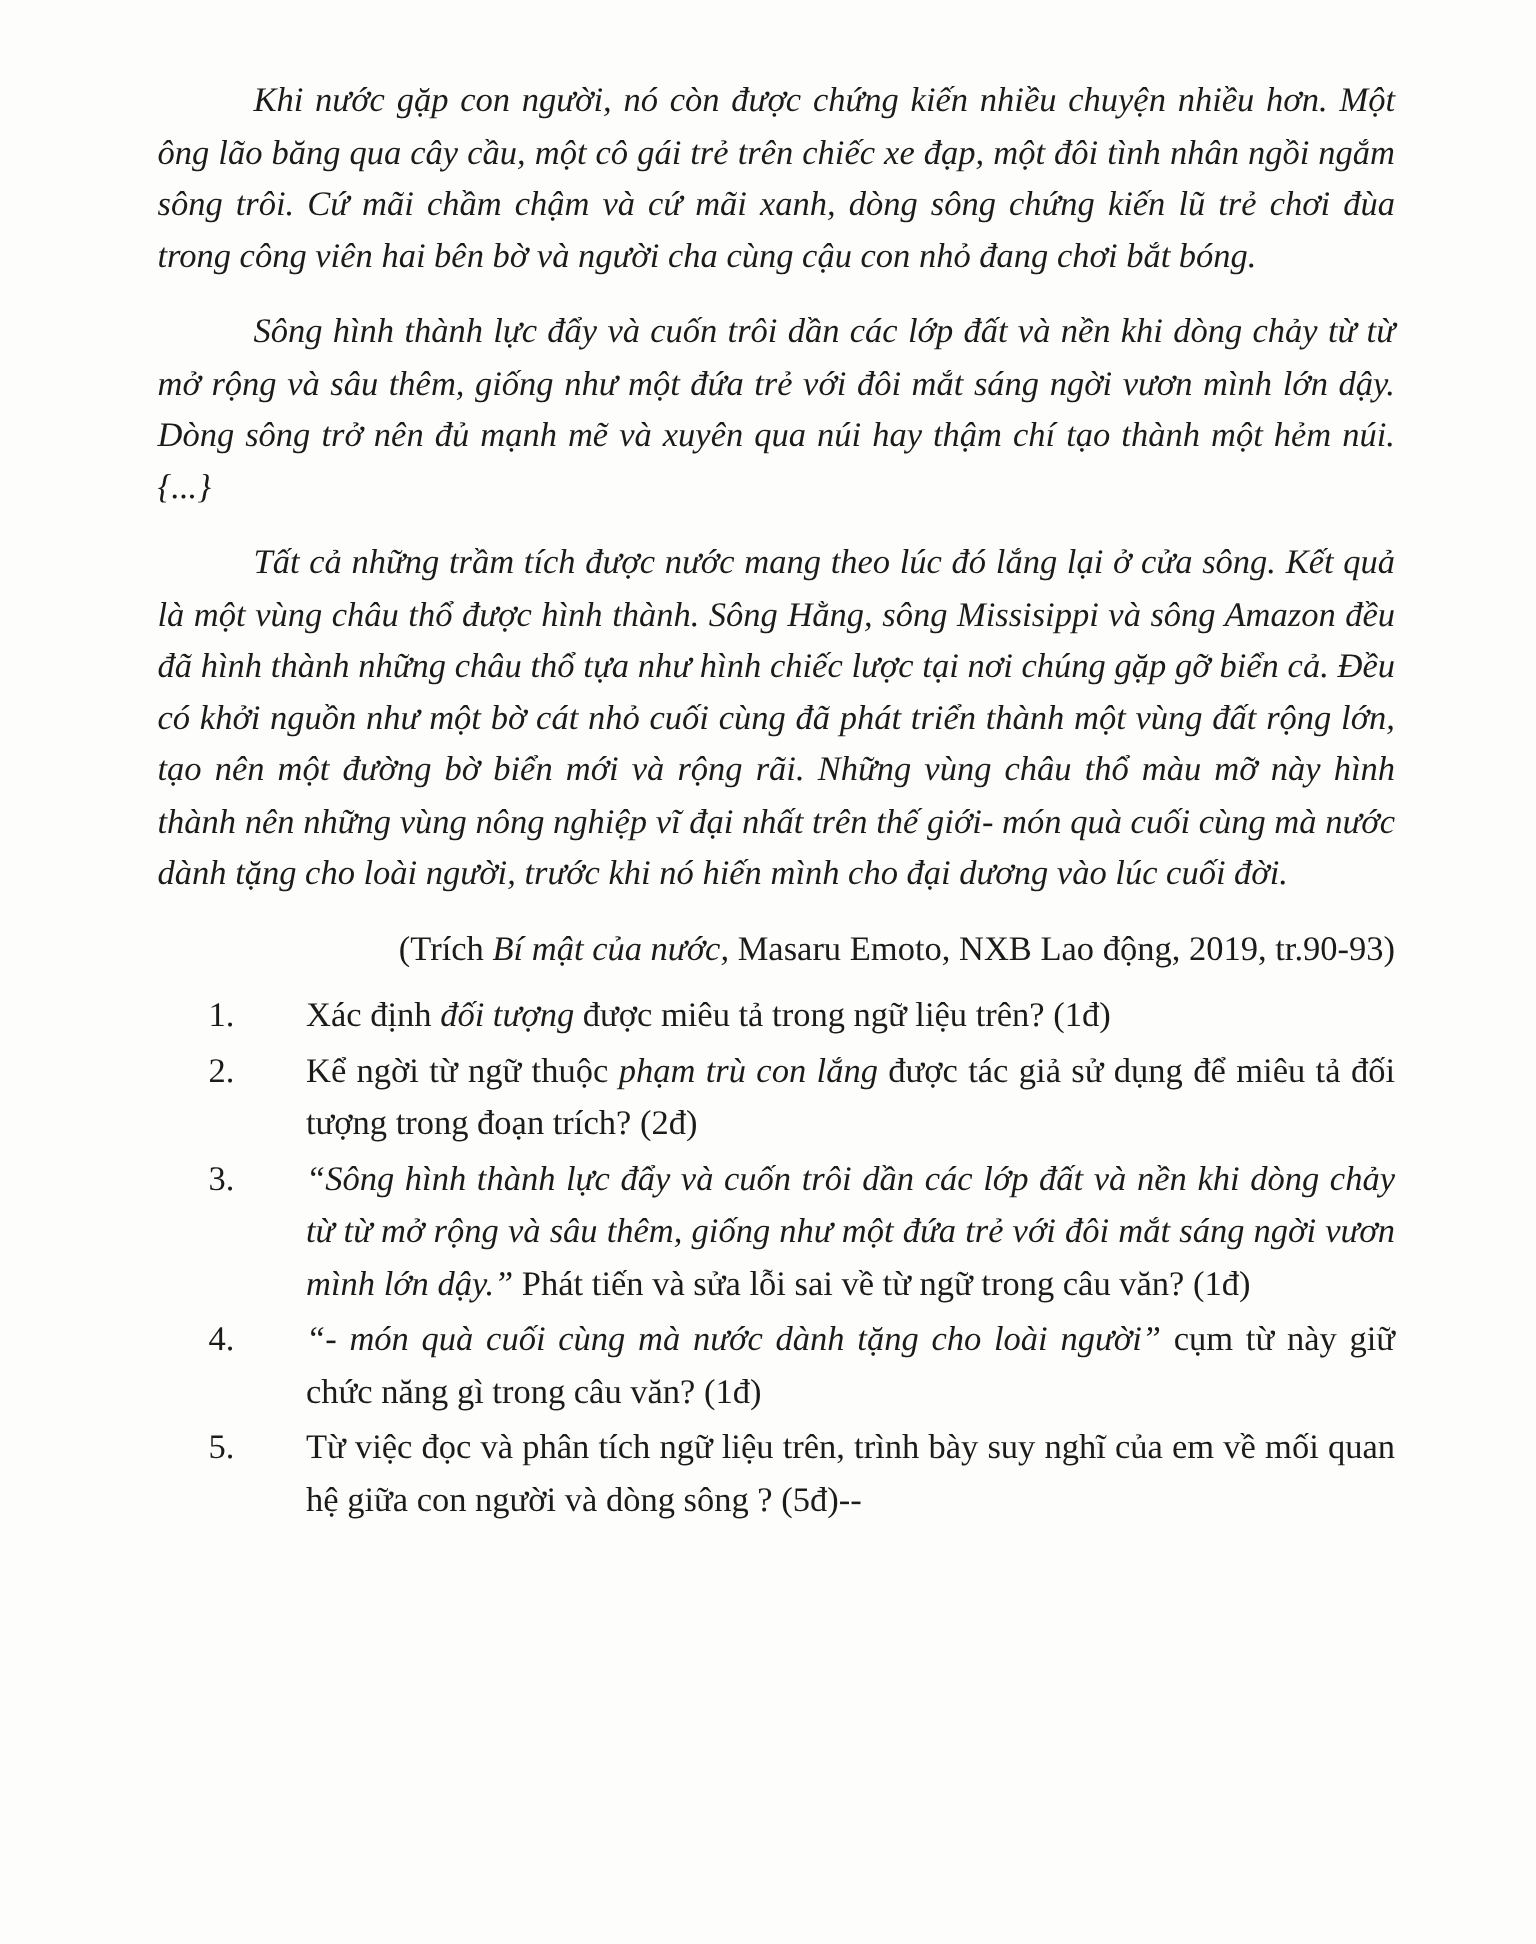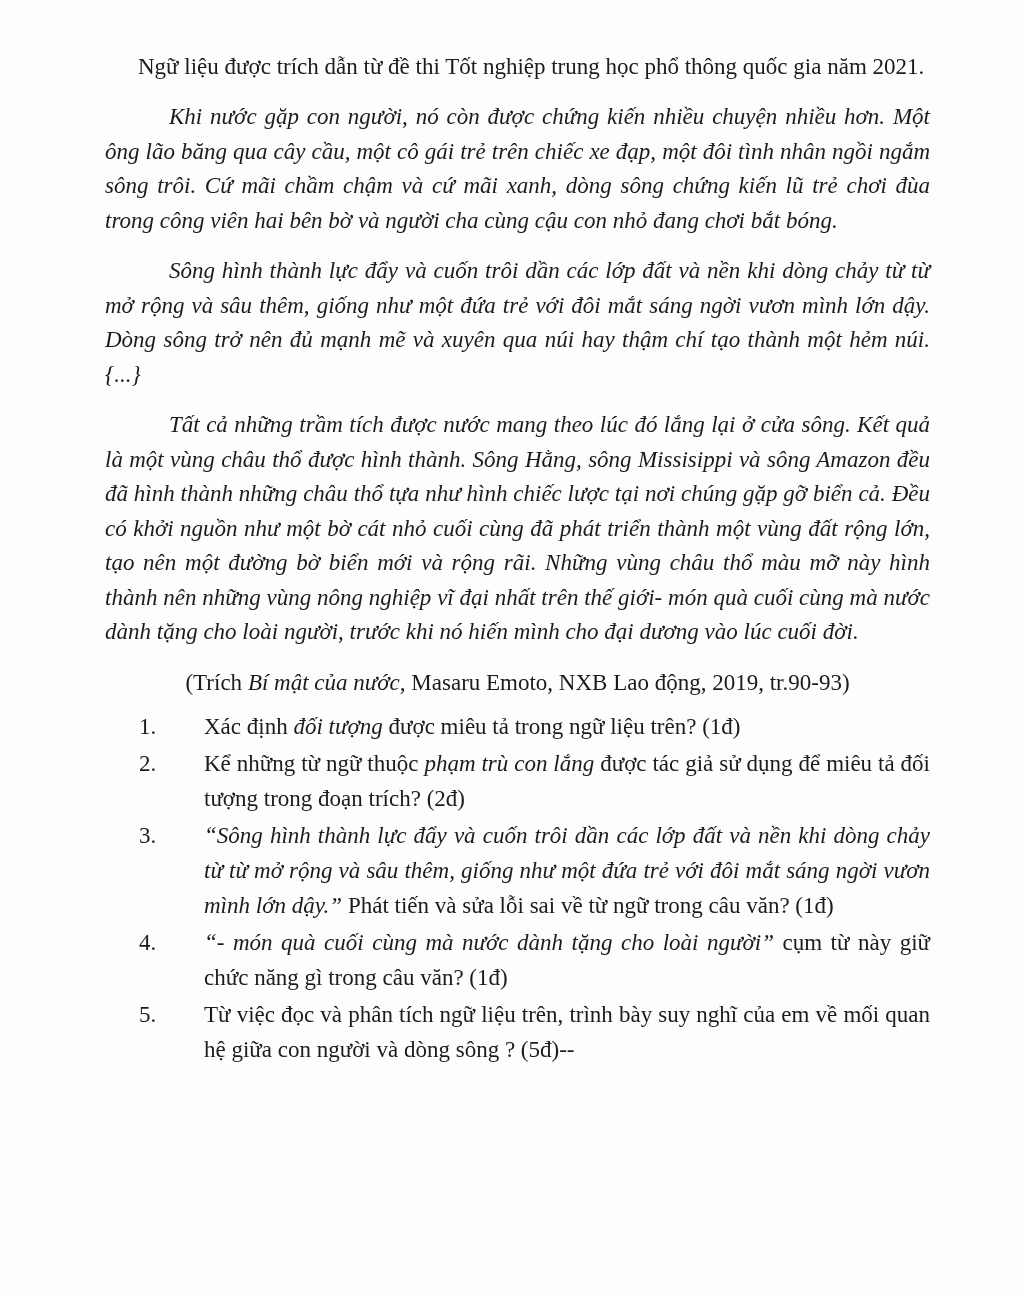--- a/index.html
+++ b/index.html
@@ -29,21 +29,21 @@
     font-size: 23px;
     line-height: 34.5px;
     text-align: justify;
     text-indent: 64px;
     font-style: italic;
     margin: 0 0 16px 0;
   }
   .citation {
     font-size: 23px;
     line-height: 33px;
-    text-align: center;
+    text-align: right;
     margin: 2px 0 10px 0;
     white-space: nowrap;
   }
   .question-list {
     list-style: none;
     margin: 0;
     padding: 0 0 0 34px;
   }
   .question-item {
     display: flex;
@@ -61,38 +61,37 @@
     margin-left: 32px;
   }
   .it {
     font-style: italic;
   }
 </style>
 </head>
 <body>
 
 <div class="page">
-  <p class="intro">Ngữ liệu được trích dẫn từ đề thi Tốt nghiệp trung học phổ thông quốc gia năm 2021.</p>
 
   <div id="passage">
       <p class="passage-para">Khi nước gặp con người, nó còn được chứng kiến nhiều chuyện nhiều hơn. Một ông lão băng qua cây cầu, một cô gái trẻ trên chiếc xe đạp, một đôi tình nhân ngồi ngắm sông trôi. Cứ mãi chầm chậm và cứ mãi xanh, dòng sông chứng kiến lũ trẻ chơi đùa trong công viên hai bên bờ và người cha cùng cậu con nhỏ đang chơi bắt bóng.</p>
       <p class="passage-para">Sông hình thành lực đẩy và cuốn trôi dần các lớp đất và nền khi dòng chảy từ từ mở rộng và sâu thêm, giống như một đứa trẻ với đôi mắt sáng ngời vươn mình lớn dậy. Dòng sông trở nên đủ mạnh mẽ và xuyên qua núi hay thậm chí tạo thành một hẻm núi.{...}</p>
       <p class="passage-para">Tất cả những trầm tích được nước mang theo lúc đó lắng lại ở cửa sông. Kết quả là một vùng châu thổ được hình thành. Sông Hằng, sông Missisippi và sông Amazon đều đã hình thành những châu thổ tựa như hình chiếc lược tại nơi chúng gặp gỡ biển cả. Đều có khởi nguồn như một bờ cát nhỏ cuối cùng đã phát triển thành một vùng đất rộng lớn, tạo nên một đường bờ biển mới và rộng rãi. Những vùng châu thổ màu mỡ này hình thành nên những vùng nông nghiệp vĩ đại nhất trên thế giới- món quà cuối cùng mà nước dành tặng cho loài người, trước khi nó hiến mình cho đại dương vào lúc cuối đời.</p>
     </div>
 
   <p class="citation" id="citation"><span>(Trích </span><span class="it">Bí mật của nước,</span><span> Masaru Emoto, NXB Lao động, 2019, tr.90-93)</span></p>
 
   <ol class="question-list" id="questions">
       <li class="question-item">
         <span class="q-number">1.</span>
         <span class="q-content"><span>Xác định </span><span class="it">đối tượng</span><span> được miêu tả trong ngữ liệu trên? (1đ)</span></span>
       </li>
       <li class="question-item">
         <span class="q-number">2.</span>
-        <span class="q-content"><span>Kể những từ ngữ thuộc </span><span class="it">phạm trù con lắng</span><span> được tác giả sử dụng để miêu tả đối tượng trong đoạn trích? (2đ)</span></span>
+        <span class="q-content"><span>Kể ngời từ ngữ thuộc </span><span class="it">phạm trù con lắng</span><span> được tác giả sử dụng để miêu tả đối tượng trong đoạn trích? (2đ)</span></span>
       </li>
       <li class="question-item">
         <span class="q-number">3.</span>
         <span class="q-content"><span class="it">“Sông hình thành lực đẩy và cuốn trôi dần các lớp đất và nền khi dòng chảy từ từ mở rộng và sâu thêm, giống như một đứa trẻ với đôi mắt sáng ngời vươn mình lớn dậy.”</span><span> Phát tiến và sửa lỗi sai về từ ngữ trong câu văn? (1đ)</span></span>
       </li>
       <li class="question-item">
         <span class="q-number">4.</span>
         <span class="q-content"><span class="it">“- món quà cuối cùng mà nước dành tặng cho loài người”</span><span> cụm từ này giữ chức năng gì trong câu văn? (1đ)</span></span>
       </li>
       <li class="question-item">

